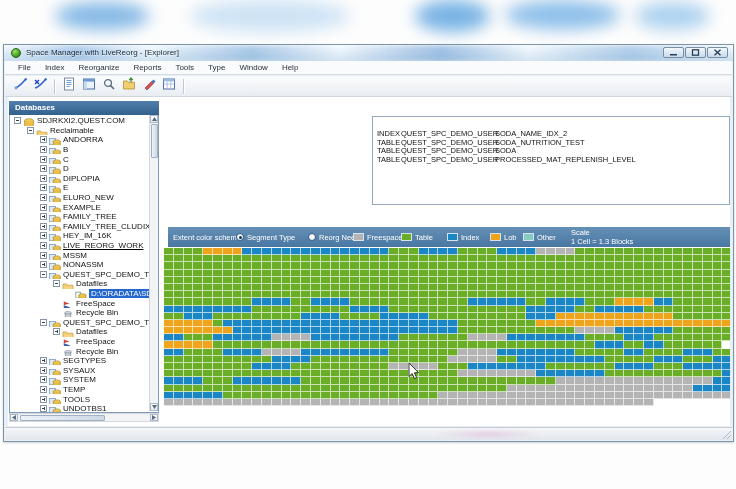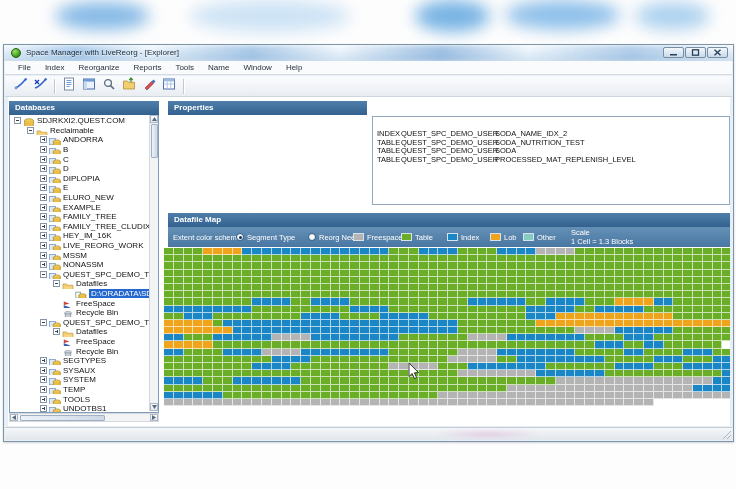--- a/index.html
+++ b/index.html
@@ -112,21 +112,21 @@
           </div>
       </div>
     </div>
 
     <div class="menubar">
         <span class="menu-item">File</span>
         <span class="menu-item">Index</span>
         <span class="menu-item">Reorganize</span>
         <span class="menu-item">Reports</span>
         <span class="menu-item">Tools</span>
-        <span class="menu-item">Name</span>
+        <span class="menu-item">Type</span>
         <span class="menu-item">Window</span>
         <span class="menu-item">Help</span>
       </div>
     <div class="toolbar">
         <div class="tb-btn">
           <span><svg width="15" height="14" viewBox="0 0 15 14">
               <path d="M2,11 Q6,10 11,4" stroke="#3566c4" stroke-width="1.6" fill="none"></path>
               <path d="M11,4 l2.5,-2.5" stroke="#3566c4" stroke-width="2" fill="none"></path>
               <circle cx="3" cy="11" r="1.4" fill="#6f9be0"></circle>
             </svg></span>
@@ -294,21 +294,21 @@
               </div>
               <div class="tree-row" style="padding-left: 30px;">
                 <span class="exp plus"></span>
                 <span class="ticon"><svg width="12" height="11" viewBox="0 0 12 11">
                     <rect x="0.6" y="1.4" width="5.8" height="6.4" fill="#dce9f8" stroke="#7090c0" stroke-width=".7"></rect>
                     <ellipse cx="7.8" cy="4.4" rx="3.5" ry="1.5" fill="#f2cf5a" stroke="#a8842a" stroke-width=".7"></ellipse>
                     <path d="M4.3,4.4 v3.8 a3.5,1.5 0 0 0 7,0 V4.4" fill="#e8bd44" stroke="#a8842a" stroke-width=".7"></path>
                   </svg></span>
                 <span class="tree-label">HEY_IM_16K</span>
               </div>
-              <div class="tree-row" style="padding-left: 30px;">
+              <div class="tree-row" style="padding-left: 30px; text-decoration: underline;">
                 <span class="exp plus"></span>
                 <span class="ticon"><svg width="12" height="11" viewBox="0 0 12 11">
                     <rect x="0.6" y="1.4" width="5.8" height="6.4" fill="#dce9f8" stroke="#7090c0" stroke-width=".7"></rect>
                     <ellipse cx="7.8" cy="4.4" rx="3.5" ry="1.5" fill="#f2cf5a" stroke="#a8842a" stroke-width=".7"></ellipse>
                     <path d="M4.3,4.4 v3.8 a3.5,1.5 0 0 0 7,0 V4.4" fill="#e8bd44" stroke="#a8842a" stroke-width=".7"></path>
                   </svg></span>
                 <span class="tree-label">LIVE_REORG_WORK</span>
               </div>
               <div class="tree-row" style="padding-left: 30px;">
                 <span class="exp plus"></span>
@@ -482,21 +482,20 @@
             </div>
           <div class="scr-thumb" style="left:10px;top:0.5px;width:85px;height:6px;"></div>
           <div class="scr-arrow" style="right:0;top:0;width:8px;height:7px;">
               <svg width="4" height="5">
                 <path d="M0,0 L4,2.5 L0,5 Z" fill="#5a6b7c"></path>
               </svg>
             </div>
         </div>
       </div>
 
-      <div class="hdr props-hdr">Properties</div>
 
       <div class="seg-box">
         <div class="seg-rows">
             <div class="seg-row">
               <span class="seg-cell" style="left: 4px;">INDEX</span>
               <span class="seg-cell" style="left: 28px;">QUEST_SPC_DEMO_USER</span>
               <span class="seg-cell" style="left: 122px;">SODA_NAME_IDX_2</span>
             </div>
             <div class="seg-row">
               <span class="seg-cell" style="left: 4px;">TABLE</span>
@@ -509,21 +508,20 @@
               <span class="seg-cell" style="left: 122px;">SODA</span>
             </div>
             <div class="seg-row">
               <span class="seg-cell" style="left: 4px;">TABLE</span>
               <span class="seg-cell" style="left: 28px;">QUEST_SPC_DEMO_USER</span>
               <span class="seg-cell" style="left: 122px;">PROCESSED_MAT_REPLENISH_LEVEL</span>
             </div>
           </div>
       </div>
 
-      <div class="hdr map-hdr">Datafile Map</div>
       <div class="legendbar">
         <div class="lb-text" style="left:5px;">Extent color scheme</div>
         <div class="scale">
           <div>Scale</div>
           <div>1 Cell = 1.3 Blocks</div>
         </div>
       <span class="radio sel" style="left: 68px;"></span>
           <span class="lb-text" style="left: 79px;">Segment Type</span>
           <span class="radio" style="left: 140px;"></span>
           <span class="lb-text" style="left: 151px;">Reorg Need</span>

